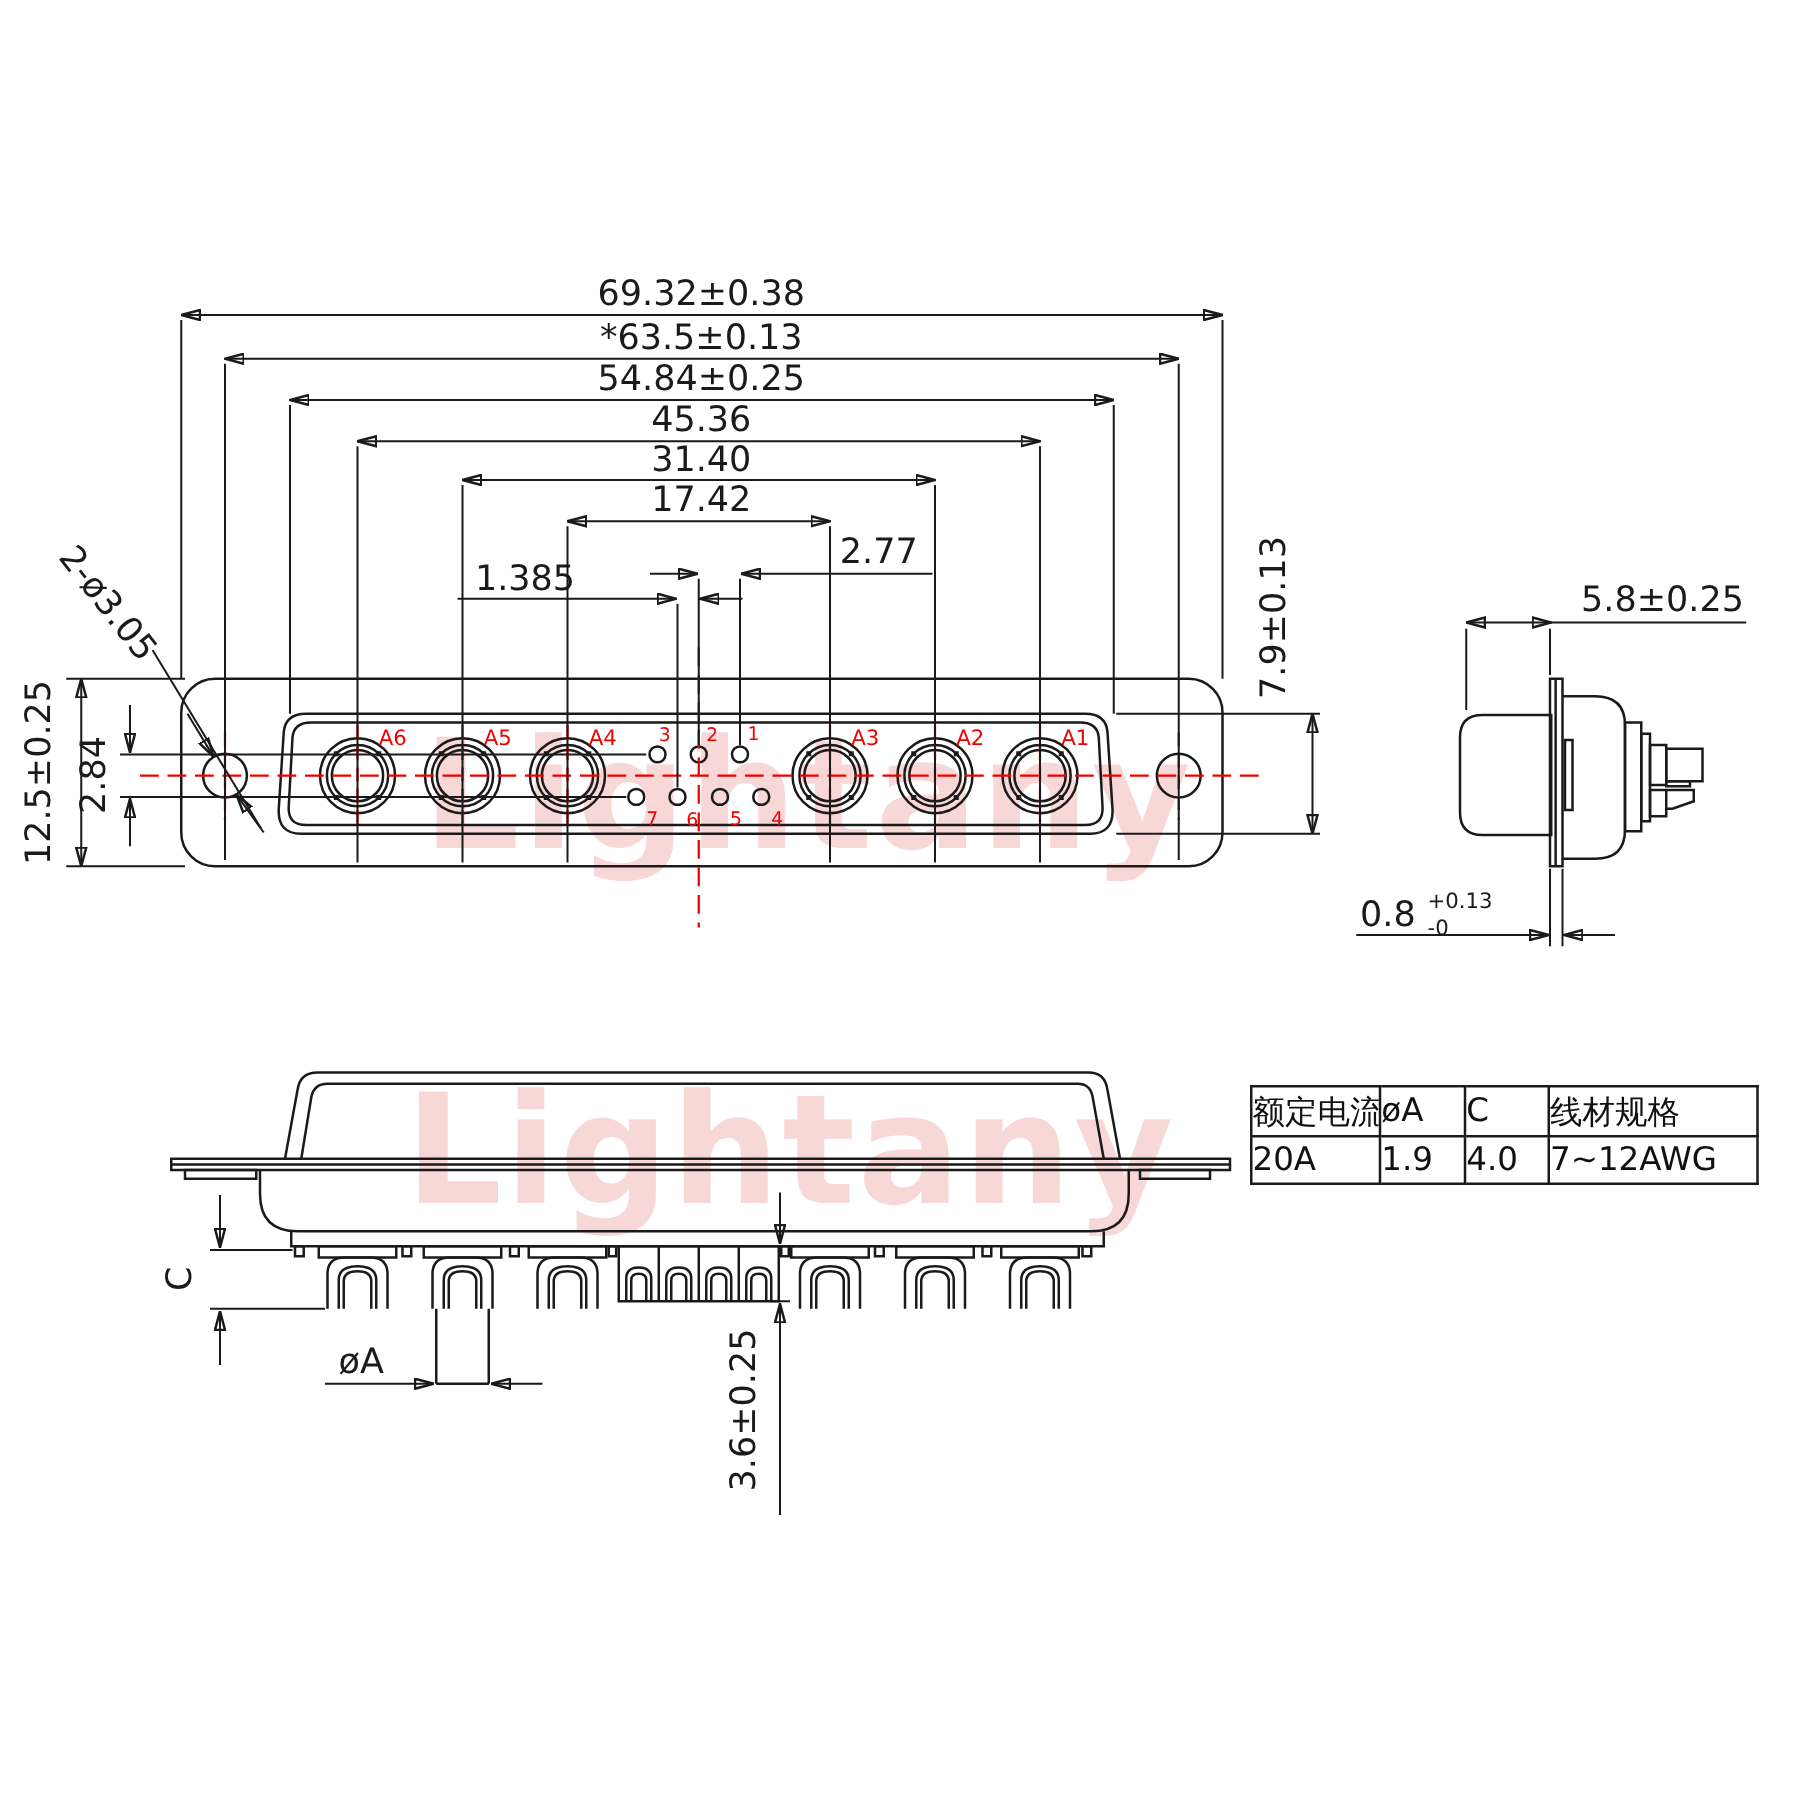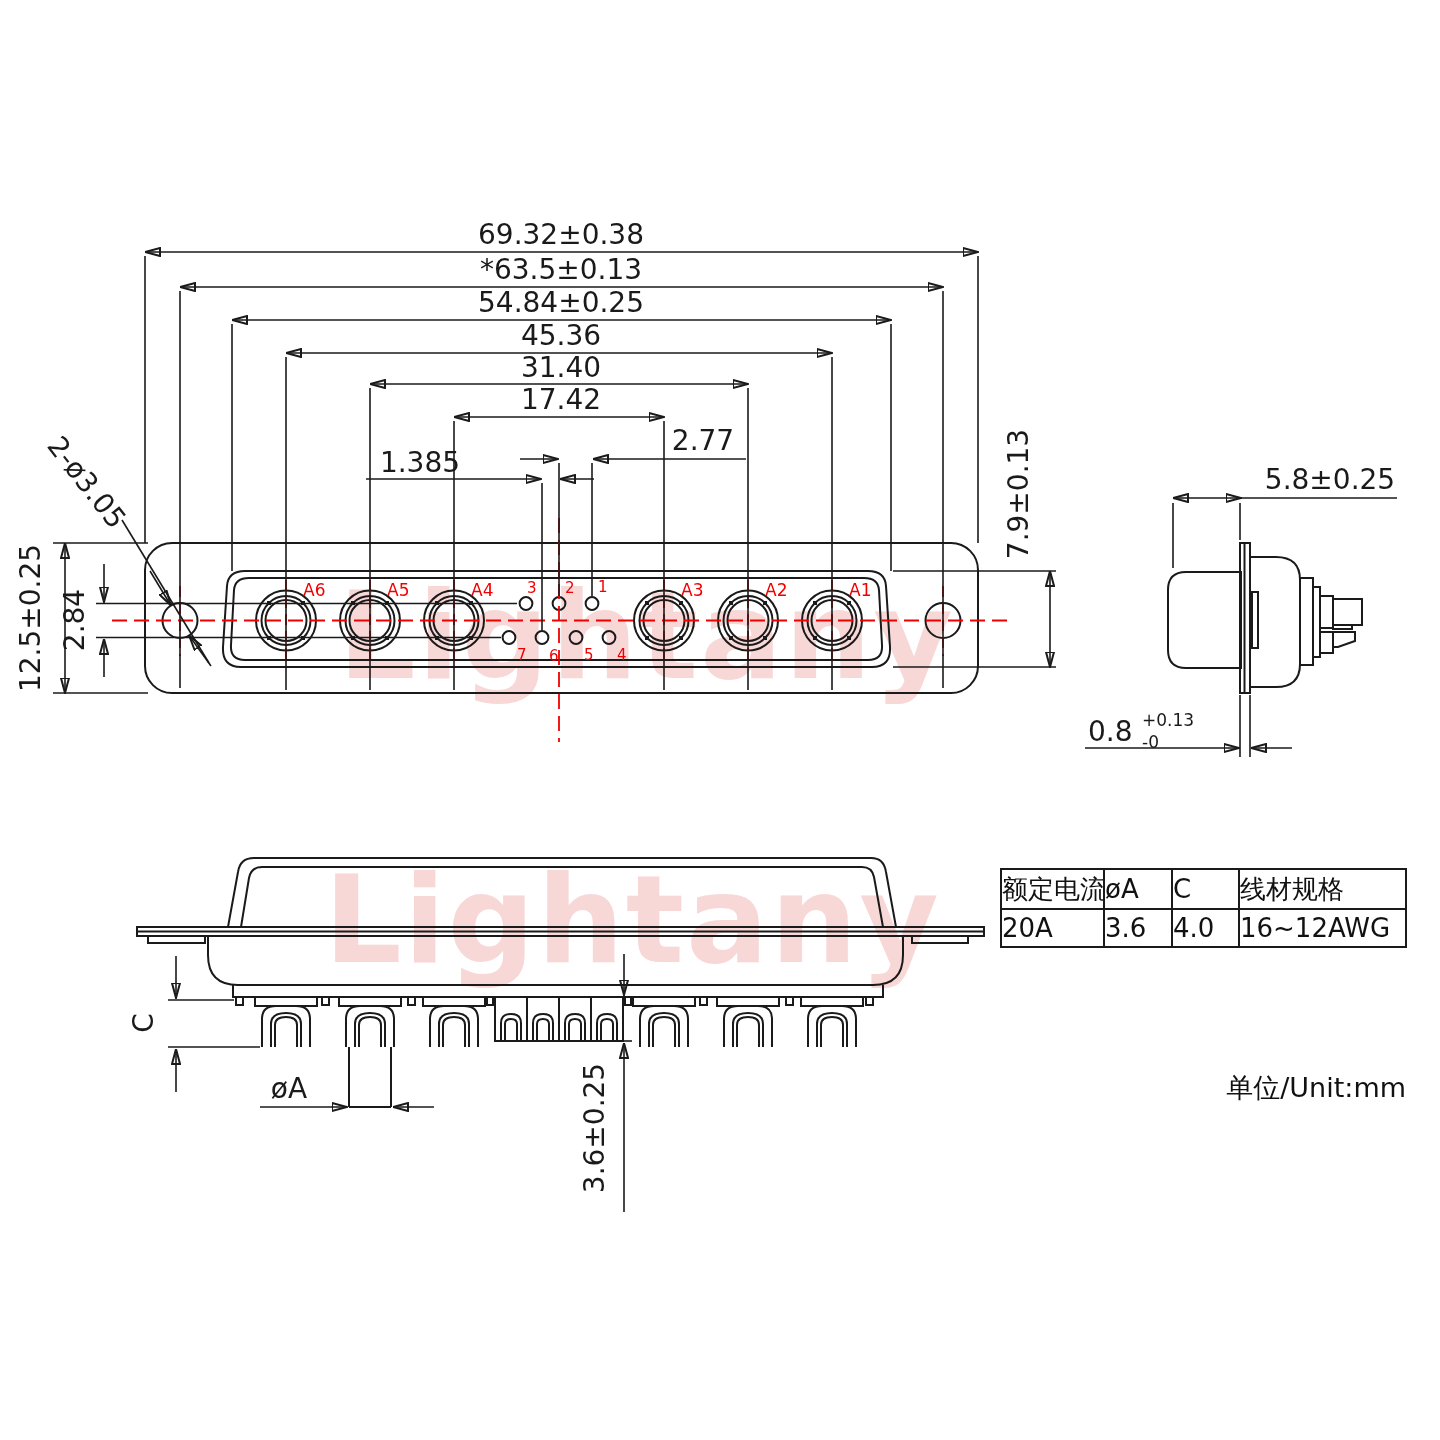--- a/index.html
+++ b/index.html
@@ -353,21 +353,20 @@
       </colgroup>
   <tbody>
         <tr>
     <td style="height:38px">额定电流</td>
     <td>øA</td>
     <td>C</td>
     <td>线材规格</td>
   </tr>
   <tr>
     <td>20A</td>
-    <td>3.6</td>
+    <td>1.9</td>
     <td>4.0</td>
-    <td>16~12AWG</td>
+    <td>7~12AWG</td>
   </tr>
 </tbody>
     </table>
-<div id="unit-note">单位/Unit:mm</div>
 
 </div>
 
 </body></html>

